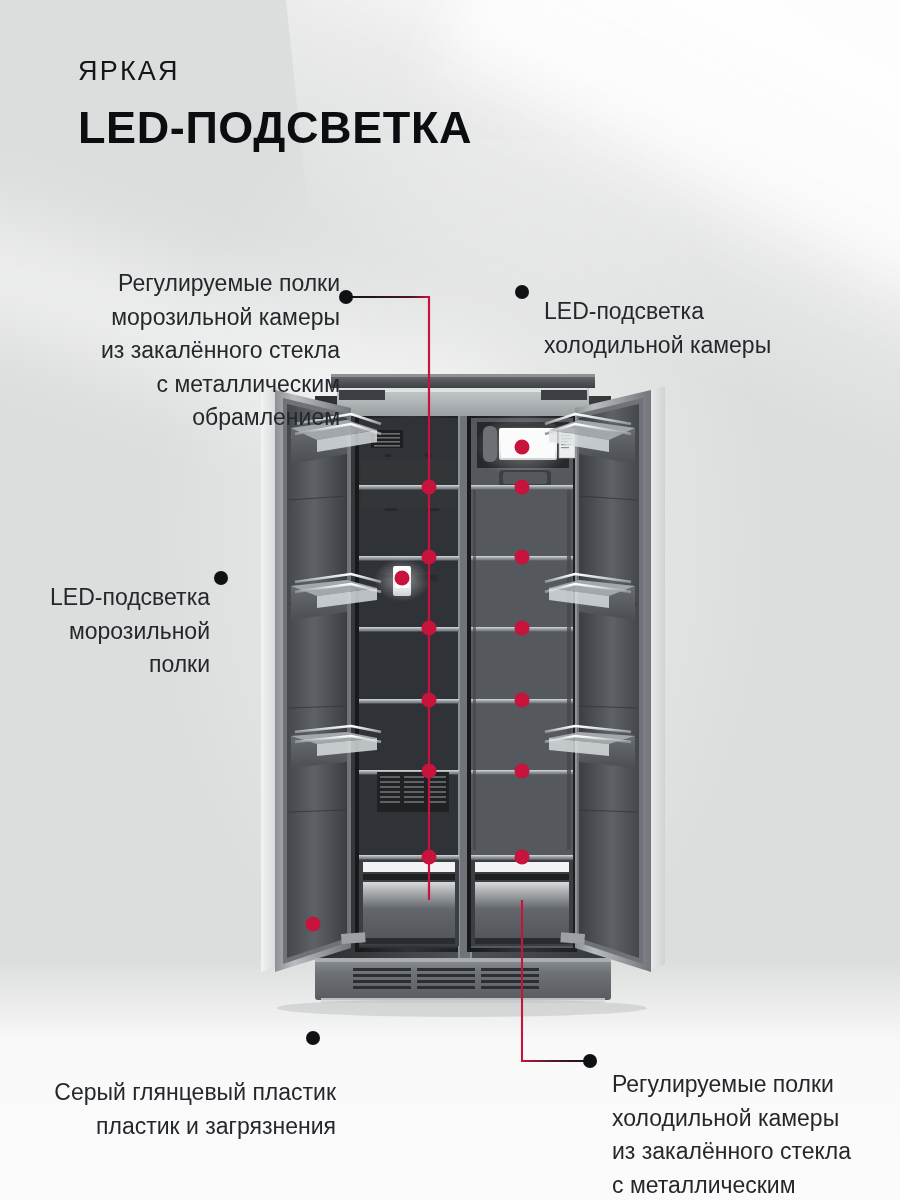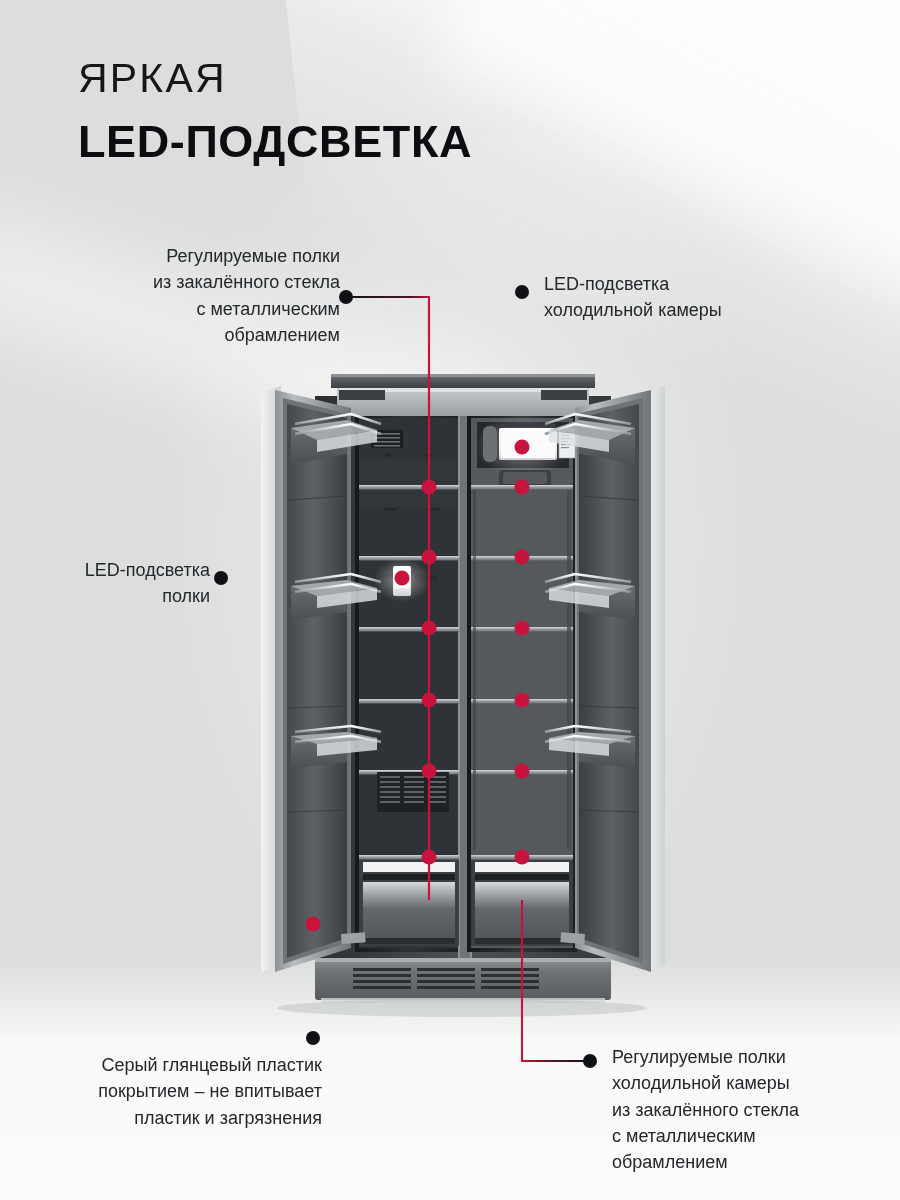--- a/index.html
+++ b/index.html
@@ -38,37 +38,37 @@
     background:linear-gradient(180deg,rgba(255,255,255,0) 0%,rgba(252,252,252,0.9) 35%,#fbfbfb 100%);
   }
   .bg-vert-soft{
     position:absolute;left:150px;top:140px;width:620px;height:880px;
     background:radial-gradient(ellipse at 50% 45%,rgba(255,255,255,0.5) 0%,rgba(255,255,255,0) 70%);
   }
 
   
   .title-wrap{position:absolute;left:78px;top:58px;}
   .title-light{
-    font-size:41px;letter-spacing:2.2px;font-weight:300;color:#14161a;
+    font-size:27px;letter-spacing:2.2px;font-weight:300;color:#14161a;
     line-height:1.0;white-space:nowrap;
   }
   .title-bold{
     font-size:45px;letter-spacing:0.6px;font-weight:700;color:#0b0d10;
     line-height:1.0;margin-top:20px;white-space:nowrap;
   }
 
   
-  .callout{position:absolute;color:#24272b;font-size:18px;line-height:1.46;}
+  .callout{position:absolute;color:#24272b;font-size:23px;line-height:1.46;margin-top:24px;}
   .callout.r{text-align:right;}
   .callout.l{text-align:left;}
 
   .c-tl{left:60px;top:243px;width:280px;}
   .c-tr{left:544px;top:271px;width:290px;}
   .c-ml{left:20px;top:557px;width:190px;}
-  .c-bl{left:22px;top:1052px;width:300px;}
+  .c-bl{left:36px;top:1052px;width:300px;}
   .c-br{left:612px;top:1044px;width:280px;}
 
   
   #connectors{position:absolute;inset:0;}
 
   
   #fridge{position:absolute;left:255px;top:368px;width:415px;height:655px;}
   #fridge svg{display:block;}
 
   .dot-black{fill:#101114;}
@@ -494,38 +494,39 @@
       <circle cx="522" cy="700" r="7.5"></circle>
       <circle cx="522" cy="771" r="7.5"></circle>
       <circle cx="522" cy="857" r="7.5"></circle>
     </g>
 
     <circle cx="313" cy="924" r="7.5" fill="#c8133c"></circle>
   </svg>
 
   <div class="callout r c-tl">
     <div>Регулируемые полки</div>
+    <div>морозильной камеры</div>
     <div>из закалённого стекла</div>
     <div>с металлическим</div>
     <div>обрамлением</div>
   </div>
 
   <div class="callout l c-tr">
     <div>LED-подсветка</div>
     <div>холодильной камеры</div>
   </div>
 
   <div class="callout r c-ml">
     <div>LED-подсветка</div>
+    <div>морозильной</div>
     <div>полки</div>
   </div>
 
   <div class="callout r c-bl">
     <div>Серый глянцевый пластик</div>
-    <div>покрытием – не впитывает</div>
     <div>пластик и загрязнения</div>
   </div>
 
   <div class="callout l c-br">
     <div>Регулируемые полки</div>
     <div>холодильной камеры</div>
     <div>из закалённого стекла</div>
     <div>с металлическим</div>
     <div>обрамлением</div>
   </div>

